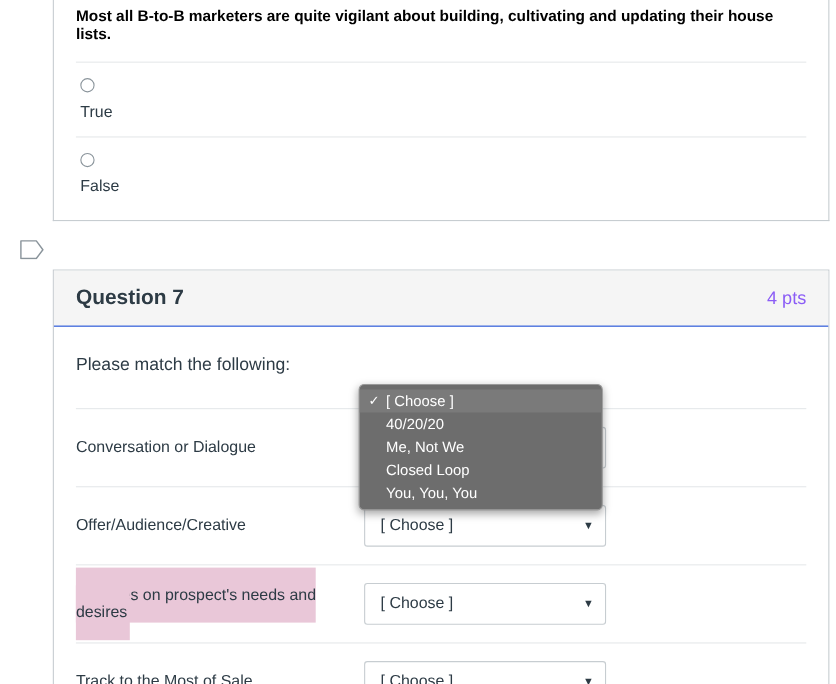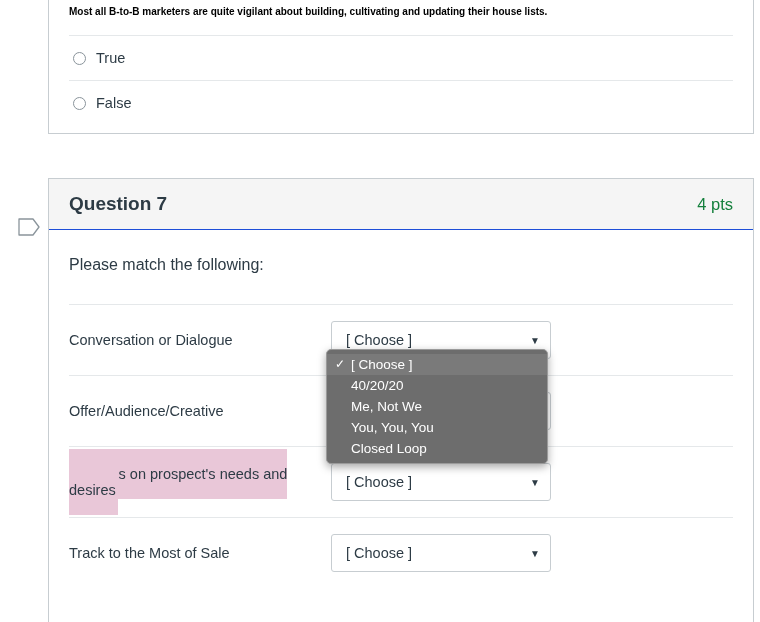--- a/index.html
+++ b/index.html
@@ -16,33 +16,34 @@
   }
   .question-card {
     border: 1px solid #c7cdd1;
     margin-left: 48px;
     margin-right: 6px;
     background: #fff;
   }
   .q6-body { padding: 0 20px 8px 20px; }
   .q6-stem {
     font-weight: 700;
-    font-size: 10px;
+    font-size: 14px;
     color: #000;
     padding: 6px 0 18px 0;
     border-bottom: 1px solid #e5e8ea;
   }
   .choice-row {
     display: flex;
-    align-items: center;
+    align-items: flex-start;
     gap: 10px;
     padding: 14px 4px;
     border-bottom: 1px solid #e5e8ea;
     font-size: 14.5px;
     color: #2d3b45;
+    flex-direction: column;
   }
   .choice-row:last-child { border-bottom: none; }
   .radio {
     width: 13px; height: 13px;
     border: 1.2px solid #8a949b;
     border-radius: 50%;
     flex: 0 0 auto;
   }
   .spacer { height: 44px; }
   .flag-wrap {
@@ -56,21 +57,21 @@
   }
   .q-header {
     display: flex;
     justify-content: space-between;
     align-items: center;
     background: #f5f5f5;
     border-bottom: 1px solid #1d4ed8;
     padding: 14px 20px;
   }
   .q-title { font-weight: 700; font-size: 19px; color: #2d3b45; }
-  .q-pts { font-size: 16.5px; color: #15803d; }
+  .q-pts { font-size: 16.5px; color: #8b5cf6; }
   .q7-body { padding: 26px 20px 40px 20px; }
   .q7-prompt { font-size: 16px; margin-bottom: 30px; }
   .match-row {
     display: flex;
     align-items: center;
     padding: 16px 0;
     border-top: 1px solid #e5e8ea;
     gap: 14px;
   }
   .match-label {
@@ -195,15 +196,15 @@
       </div>
     </div>
 
   </div>
 </div>
 
 <div class="dropdown-overlay">
   <div class="dropdown-option selected">[ Choose ]</div>
   <div class="dropdown-option">40/20/20</div>
   <div class="dropdown-option">Me, Not We</div>
+  <div class="dropdown-option">Closed Loop</div>
   <div class="dropdown-option">You, You, You</div>
-  <div class="dropdown-option">Closed Loop</div>
 </div>
 
 </body></html>

